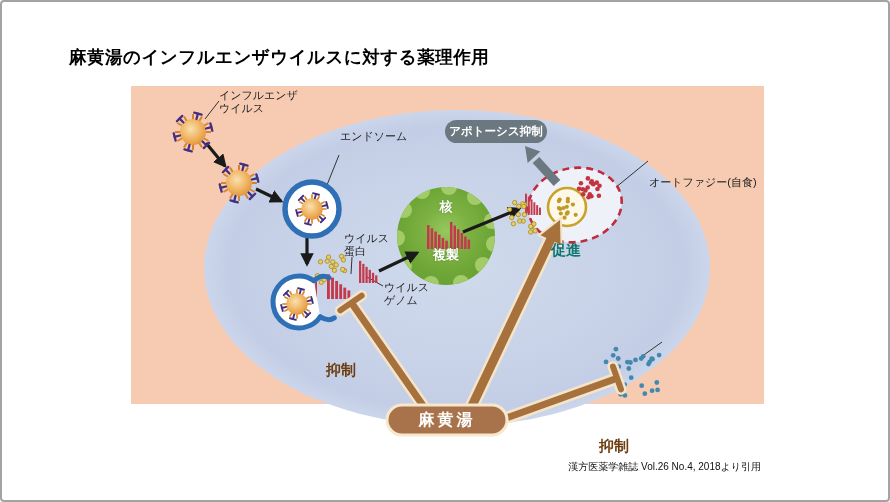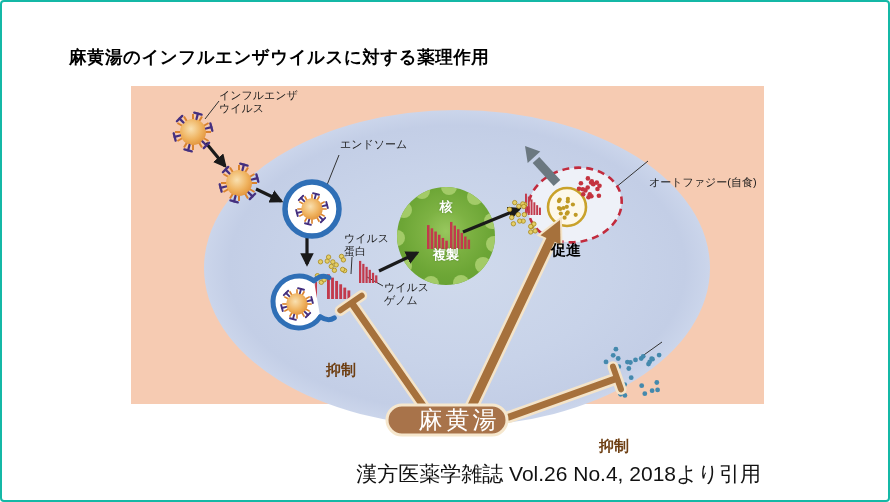--- a/index.html
+++ b/index.html
@@ -1,28 +1,28 @@
 <!DOCTYPE html>
 <html><head>
 <meta charset="utf-8">
 <style>
   html,body{margin:0;padding:0;background:#fff;font-family:"Liberation Sans","DejaVu Sans",sans-serif;}
-  .frame{position:relative;width:890px;height:502px;box-sizing:border-box;border:2px solid #14b8a6;border-radius:4px;background:#fff;overflow:hidden;}
+  .frame{position:relative;width:890px;height:502px;box-sizing:border-box;border:2px solid #a3a3a3;border-radius:4px;background:#fff;overflow:hidden;}
   .title{position:absolute;left:67px;top:43px;font-size:17.5px;font-weight:bold;color:#000;letter-spacing:0.5px;white-space:nowrap;}
   .diagram{position:absolute;left:129px;top:84px;width:633px;height:318px;background:#f6cbb2;}
   .diagram svg{position:absolute;left:0;top:0;}
   .lbl{position:absolute;font-size:11px;line-height:1.18;color:#1c1c1c;white-space:nowrap;}
   .lbl span{display:block;}
   .action{position:absolute;font-size:15px;font-weight:bold;white-space:nowrap;}
   .inhibit{color:#6d3e12;margin-top:48px;}
-  .promote{color:#000000;}
+  .promote{color:#0f766e;}
   .nuc-text{position:absolute;transform:translateX(-50%);font-size:13px;font-weight:bold;color:#fff;white-space:nowrap;text-shadow:0 0 2px rgba(60,110,30,.6);}
   .apoptosis-box{position:absolute;left:314px;top:34px;width:102px;height:23px;background:#6b7880;border-radius:12px;display:flex;align-items:center;justify-content:center;font-size:11.5px;font-weight:bold;color:#fff;white-space:nowrap;}
-  .maoto-text{position:absolute;left:316px;top:334px;transform:translate(-50%,-50%);font-size:24px;font-weight:normal;color:#fff;letter-spacing:3px;white-space:nowrap;margin-left:12px;}
-  .citation{position:absolute;right:127px;top:458px;font-size:21px;color:#111;white-space:nowrap;}
+  .maoto-text{position:absolute;left:316px;top:334px;transform:translate(-50%,-50%);font-size:16px;font-weight:bold;color:#fff;letter-spacing:3px;white-space:nowrap;}
+  .citation{position:absolute;right:127px;top:458px;font-size:10px;color:#111;white-space:nowrap;}
 </style>
 </head>
 <body>
 
 <div class="frame">
   <div class="title">麻黄湯のインフルエンザウイルスに対する薬理作用</div>
 
   <div class="diagram">
     <svg width="633" height="366" viewBox="0 0 633 366">
       <defs>
@@ -292,31 +292,32 @@
         <polygon points="429,134 429.5,158.6 409.5,149.2" fill="#a6713c"></polygon>
       </g>
 
       <rect x="256" y="319" width="120" height="30" rx="15" fill="#a8734a" stroke="#f6e7cd" stroke-width="3"></rect>
     </svg>
 
     <div class="lbl" style="left:88px;top:3px;">
       <span>インフルエンザ</span>
       <span>ウイルス</span>
     </div>
-    <div class="lbl" style="left:209px;top:52px;text-align:right;">エンドソーム</div>
+    <div class="lbl" style="left:209px;top:44px;text-align:right;">エンドソーム</div>
     <div class="lbl" style="left:213px;top:146px;">
       <span>ウイルス</span>
       <span>蛋白</span>
     </div>
     <div class="lbl" style="left:253px;top:195px;">
       <span>ウイルス</span>
       <span>ゲノム</span>
     </div>
     <div class="nuc-text" style="left:315px;top:112px;">核</div>
     <div class="nuc-text" style="left:315px;top:160px;">複製</div>
+    <div class="apoptosis-box">アポトーシス抑制</div>
     <div class="lbl" style="left:518px;top:66px;margin-top:24px;">オートファジー(自食)</div>
     <div class="action promote" style="left:420px;top:155px;">促進</div>
     <div class="action inhibit" style="left:195px;top:227px;">抑制</div>
     <div class="action inhibit" style="left:468px;top:303px;">抑制</div>
     <div class="maoto-text">麻黄湯</div>
   </div>
 
   <div class="citation">漢方医薬学雑誌 Vol.26 No.4, 2018より引用</div>
 </div>
 

